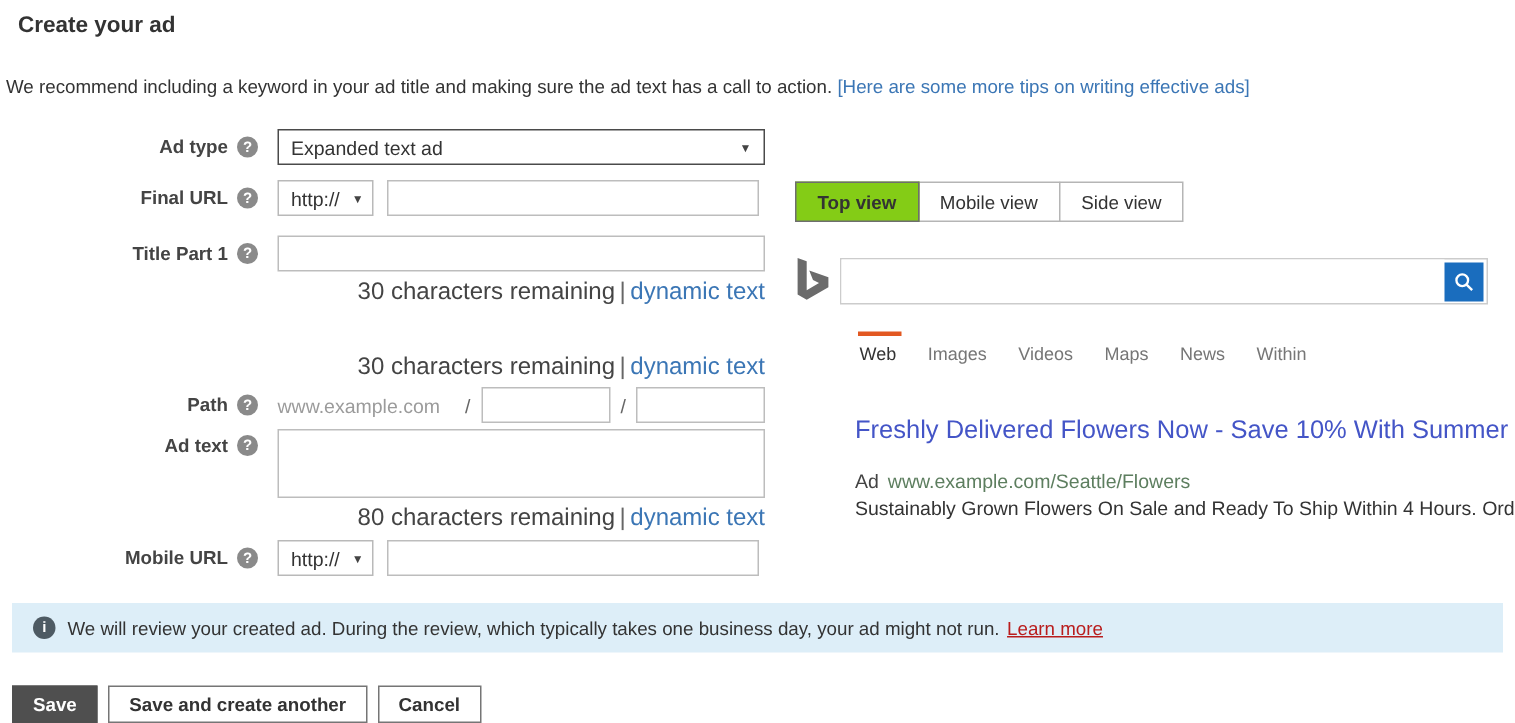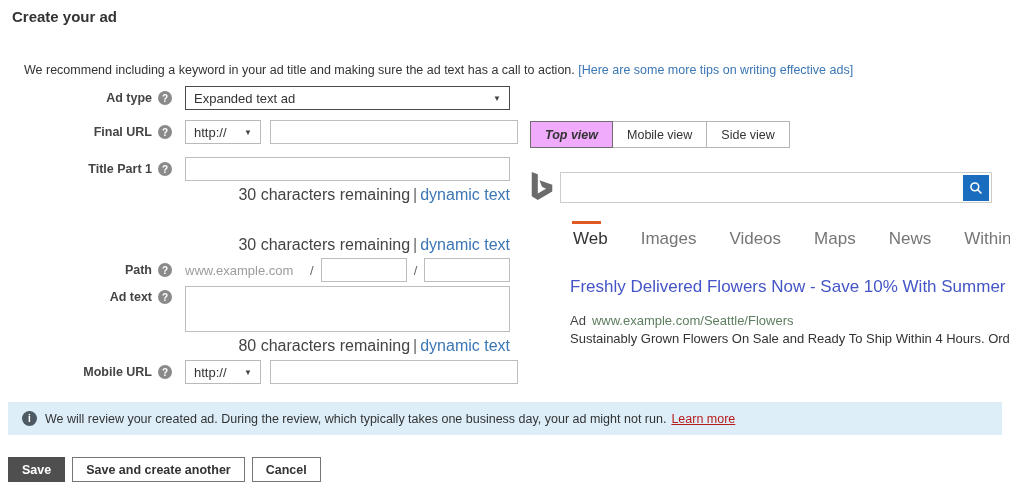--- a/index.html
+++ b/index.html
@@ -1,70 +1,70 @@
 <!DOCTYPE html>
 <html><head>
 <meta charset="utf-8">
 <style>
   html,body{margin:0;padding:0;background:#fff;}
   body{width:1010px;height:482px;position:relative;font-family:"Liberation Sans",sans-serif;overflow:hidden;}
   .page{position:relative;width:1010px;height:482px;}
 
   .page-title{position:absolute;left:12px;top:8px;font-size:15px;font-weight:bold;color:#333;}
-  .intro{position:absolute;left:24px;top:51px;font-size:12.5px;color:#333;white-space:nowrap;margin-top:12px;}
+  .intro{position:absolute;left:4px;top:51px;font-size:12.5px;color:#333;white-space:nowrap;}
   a{text-decoration:none;cursor:pointer;}
   .blue-link{color:#3b76b5;}
 
   
   .row{position:absolute;left:0;display:flex;align-items:flex-start;}
   .lbl{width:172px;display:flex;justify-content:flex-end;align-items:flex-start;gap:6px;padding-top:5px;
        font-size:12.5px;font-weight:bold;color:#444;box-sizing:border-box;}
   .lbl .txt{white-space:nowrap;}
   .help{display:inline-flex;width:14px;height:14px;border-radius:50%;background:#8a8a8a;color:#fff;
         font-size:10px;font-weight:bold;align-items:center;justify-content:center;flex:0 0 14px;cursor:pointer;}
   .help-spacer{width:14px;flex:0 0 14px;}
   .field{margin-left:13px;display:flex;align-items:center;justify-content:center;}
 
   .sel{border:1px solid #b9b9b9;background:#fff;display:flex;justify-content:space-between;align-items:center;
        padding:0 8px;font-size:13px;color:#333;height:24px;box-sizing:border-box;cursor:pointer;}
   .sel .caret{font-size:8px;color:#444;margin-left:8px;}
   .sel-dark{border-color:#4a4a4a;}
   .sel-adtype{width:325px;}
-  .sel-scheme{width:76px;}
+  .sel-scheme{width:64px;}
 
   .inp{border:1px solid #bdbdbd;height:24px;box-sizing:border-box;font-size:13px;color:#333;padding:0 6px;
        font-family:"Liberation Sans",sans-serif;outline:none;}
   .inp-url{width:248px;margin-left:9px;}
   .inp-full{width:325px;}
   .inp-path{width:86px;}
   .txtarea{border:1px solid #bdbdbd;width:325px;height:46px;box-sizing:border-box;resize:none;
        font-family:"Liberation Sans",sans-serif;font-size:13px;padding:3px 6px;outline:none;}
 
   .counter{position:absolute;left:185px;width:325px;text-align:right;font-size:16px;color:#444;}
   .counter .sep{color:#666;margin:0 3px;}
 
   .path-domain{color:#9b9b9b;font-size:13px;width:118px;}
   .path-slash{color:#666;font-size:13px;margin:0 7px;}
 
   
   .tabs{position:absolute;left:530px;top:121px;display:flex;}
   .tab{height:27px;box-sizing:border-box;border:1px solid #b5b5b5;background:#fff;font-size:12.5px;color:#333;
        padding:0 14px;display:flex;align-items:center;margin-left:-1px;cursor:pointer;position:relative;}
   .tab:first-child{margin-left:0;}
-  .tab.active{border-color:#6e6e6e;background:#f0abfc;font-weight:bold;z-index:2;font-style:italic;}
+  .tab.active{border-color:#6e6e6e;background:#84cc16;font-weight:bold;z-index:2;}
 
   .bing-logo{position:absolute;left:528px;top:171px;}
   .searchbox{position:absolute;left:560px;top:172px;width:432px;height:31px;border:1px solid #ccc;
        box-sizing:border-box;background:#fff;display:flex;align-items:center;}
   .searchbox input{flex:1;border:none;outline:none;height:100%;padding:0 8px;font-size:14px;
        font-family:"Liberation Sans",sans-serif;}
   .search-btn{width:26px;height:26px;background:#1a6dbe;margin-right:2px;flex:0 0 26px;display:flex;
        align-items:center;justify-content:center;cursor:pointer;border:none;}
 
-  .serp-nav{position:absolute;left:573px;top:229px;display:flex;gap:33px;font-size:17px;color:#767676;align-items:center;}
+  .serp-nav{position:absolute;left:573px;top:229px;display:flex;gap:21px;font-size:12px;color:#767676;align-items:center;}
   .nav-item{cursor:default;position:relative;}
   .nav-item.active{color:#333;}
   .nav-item.active::after{content:"";position:absolute;top:-8px;left:-1px;width:29px;height:3px;background:#e25822;}
 
   .ad-preview{position:absolute;left:570px;top:277px;width:440px;overflow:hidden;}
   .ad-title{font-size:17px;color:#4455c7;white-space:nowrap;}
   .ad-urlline{font-size:13px;margin-top:16px;white-space:nowrap;}
   .ad-badge{color:#444;margin-right:6px;}
   .ad-url{color:#5d7e5f;}
   .ad-desc{font-size:13px;color:#333;margin-top:3px;white-space:nowrap;}

